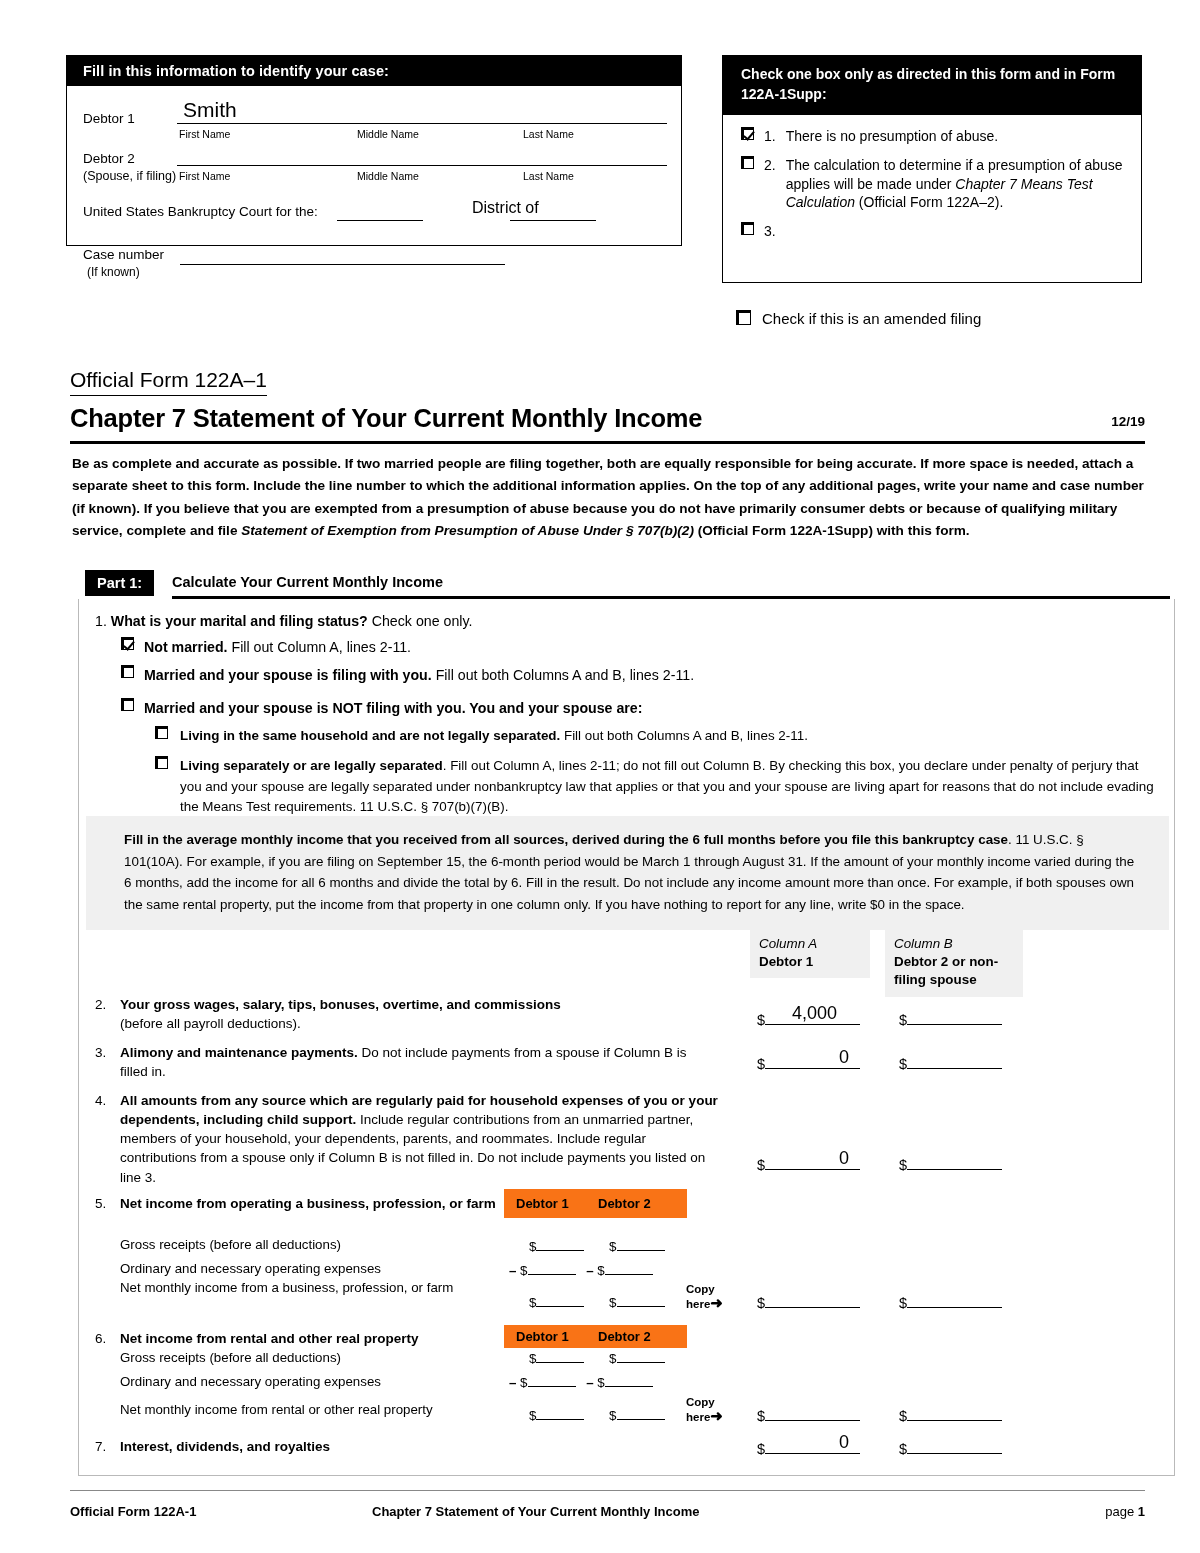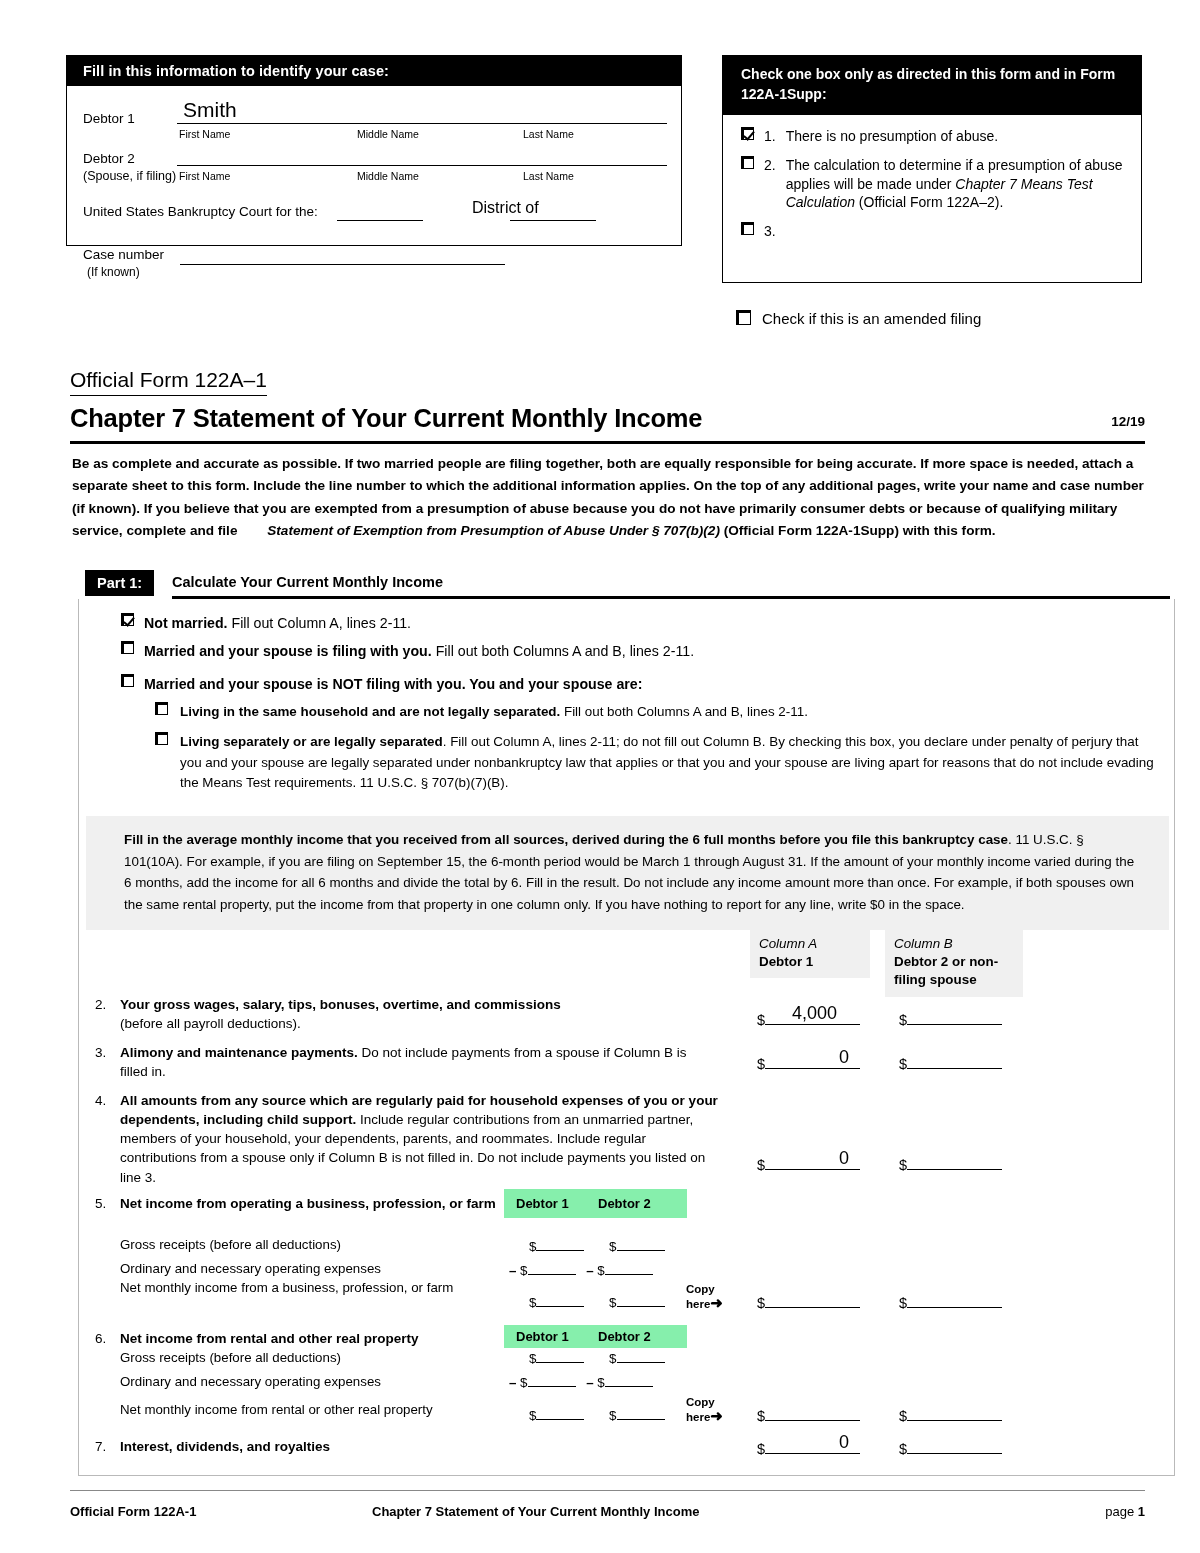--- a/index.html
+++ b/index.html
@@ -10,21 +10,21 @@
     background: #ffffff;
     font-family: "Liberation Sans", sans-serif;
     color: #000000;
     position: relative;
     overflow: hidden;
   }
 
   
   .b { font-weight: bold; }
   .i { font-style: italic; }
-  .bi { font-weight: bold; font-style: italic; margin-left: 26px; }
+  .bi { font-weight: bold; font-style: italic; }
 
   
   .rule {
     display: inline-block;
     border-bottom: 1.5px solid #000;
     vertical-align: baseline;
   }
 
   
   .cbx {
@@ -192,21 +192,21 @@
   }
 
   
   .item { position: absolute; font-size: 13.5px; line-height: 1.42; }
   .item .no { position: absolute; left: 0; top: 0; }
   .item .tx { display: block; margin-left: 25px; }
 
   
   .subhdr {
     position: absolute;
-    background: #86efac;
+    background: #f97316;
     font-size: 13px; font-weight: bold;
     padding: 7px 10px 7px 12px;
     white-space: nowrap;
   }
   .subrow { position: absolute; font-size: 13.3px; white-space: nowrap; }
   .sm$ { font-size: 14px; }
 
   .copyhere {
     position: absolute;
     font-size: 11.5px; font-weight: bold;
@@ -296,20 +296,24 @@
 <div id="title-rule"></div>
 <div id="intro"><span>Be as complete and accurate as possible. If two married people are filing together, both are equally responsible for being accurate. If more space is needed, attach a separate sheet to this form. Include the line number to which the additional information applies. On the top of any additional pages, write your name and case number (if known). If you believe that you are exempted from a presumption of abuse because you do not have primarily consumer debts or because of qualifying military service, complete and file </span><span class="bi">Statement of Exemption from Presumption of Abuse Under § 707(b)(2)</span><span> (Official Form 122A-1Supp) with this form.</span></div>
 
 <div id="part-tag">Part 1:</div>
 <div id="part-title">Calculate Your Current Monthly Income</div>
 <div id="part-rule"></div>
 
 <div id="part-body">
 
   <div id="q1">
+    <div class="qline">
+      <span>1.</span>
+      <span class="b">What is your marital and filing status?</span><span> Check one only.</span>
+    </div>
 
     <div class="choice">
       <span class="cbx checked"></span>
       <span><span class="b">Not married.</span><span> Fill out Column A, lines 2-11.</span></span>
     </div>
 
     <div class="choice">
       <span class="cbx"></span>
       <span><span class="b">Married and your spouse is filing with you.</span><span> Fill out both Columns A and B, lines 2-11.</span></span>
     </div>

